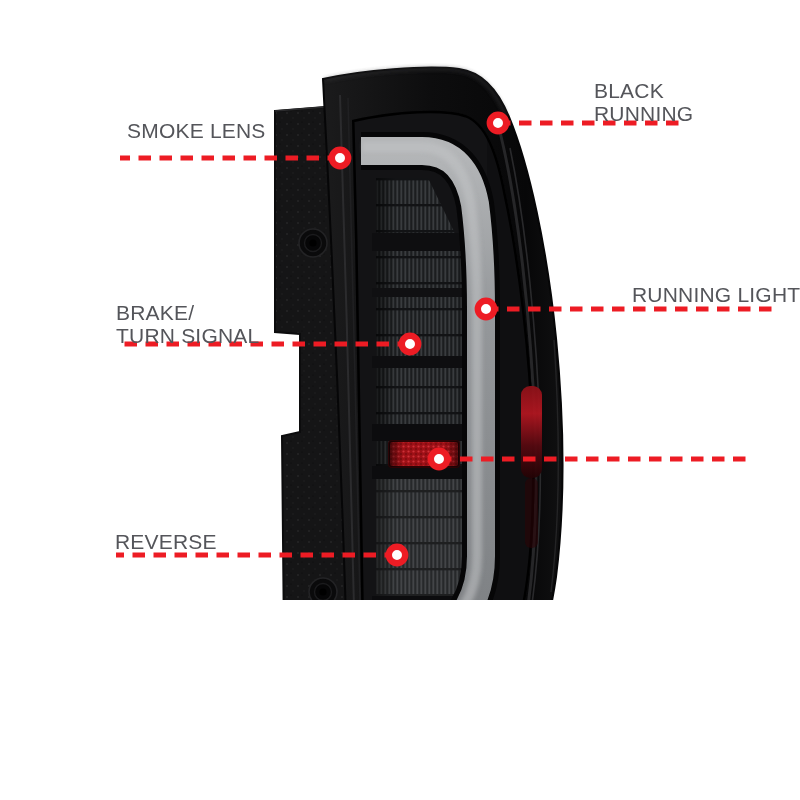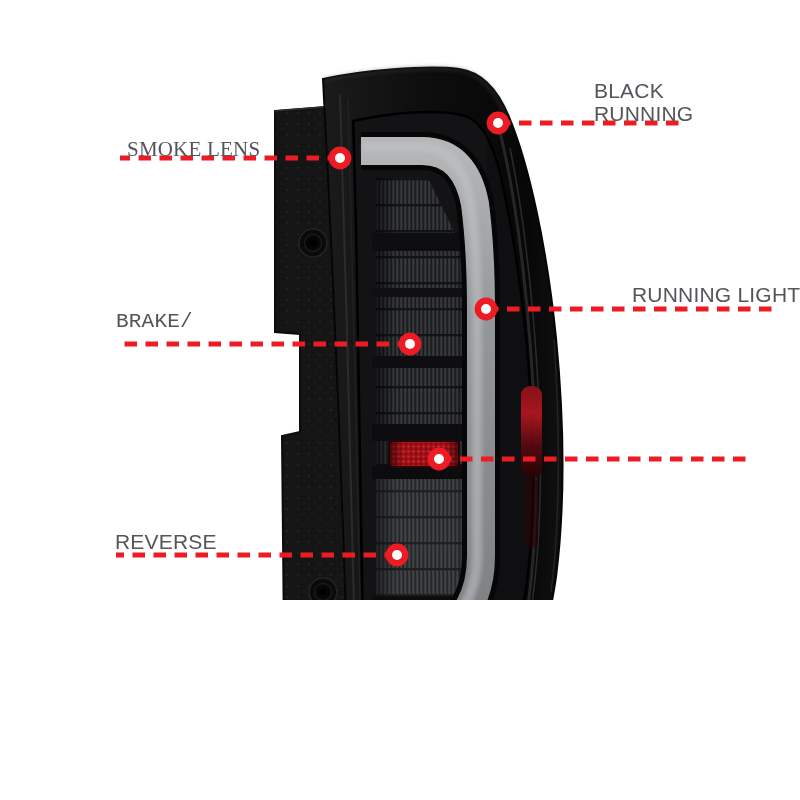--- a/index.html
+++ b/index.html
@@ -16,22 +16,22 @@
   .callout{
     position:absolute;
     font-family:"Liberation Sans",sans-serif;
     font-size:21px;line-height:23px;font-weight:400;
     color:var(--label-text);letter-spacing:.2px;white-space:nowrap;
   }
   .callout span{display:block;}
   .leader{stroke:var(--leader-red);stroke-width:5;stroke-dasharray:12.5 8.5;fill:none;}
   .dot{fill:#ffffff;stroke:var(--leader-red);stroke-width:6.4;}
   #cl-black-housing{left:562px;top:79px;}
-  #cl-smoke-lens{left:95px;top:138px;font-family:Liberation Serif, serif;}
-  #cl-brake-turn{left:84px;top:310px;font-family:Liberation Mono, monospace;}
+  #cl-smoke-lens{left:95px;top:119px;}
+  #cl-brake-turn{left:84px;top:301px;}
   #cl-running-light{left:600px;top:283px;}
   #cl-reflector{left:605px;top:433px;}
   #cl-reverse{left:83px;top:530px;text-align:center;}
 </style>
 </head>
 <body>
 
 <div id="stage">
 
   <svg id="scene" viewBox="0 0 800 800" aria-hidden="true">
@@ -196,20 +196,21 @@
 
   <div id="cl-black-housing" class="callout">
     <span>BLACK</span>
     <span>RUNNING</span>
   </div>
   <div id="cl-smoke-lens" class="callout">
     <span>SMOKE LENS</span>
   </div>
   <div id="cl-brake-turn" class="callout">
     <span>BRAKE/</span>
+    <span>TURN SIGNAL</span>
   </div>
   <div id="cl-running-light" class="callout">
     <span>RUNNING LIGHT</span>
   </div>
   <div id="cl-reverse" class="callout">
     <span>REVERSE</span>
   </div>
 
 </div>
 

